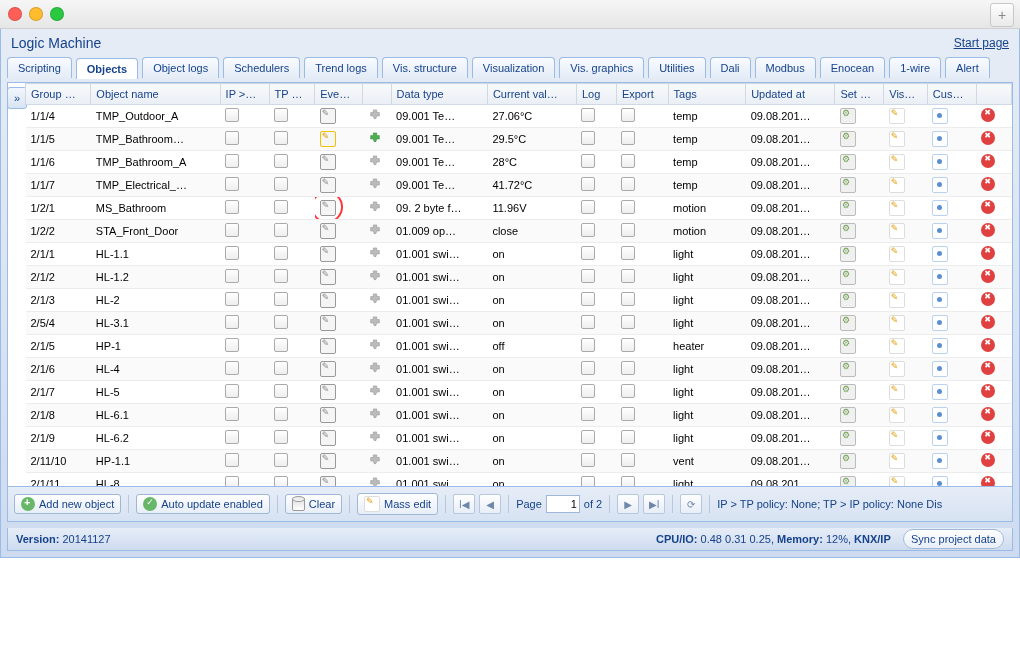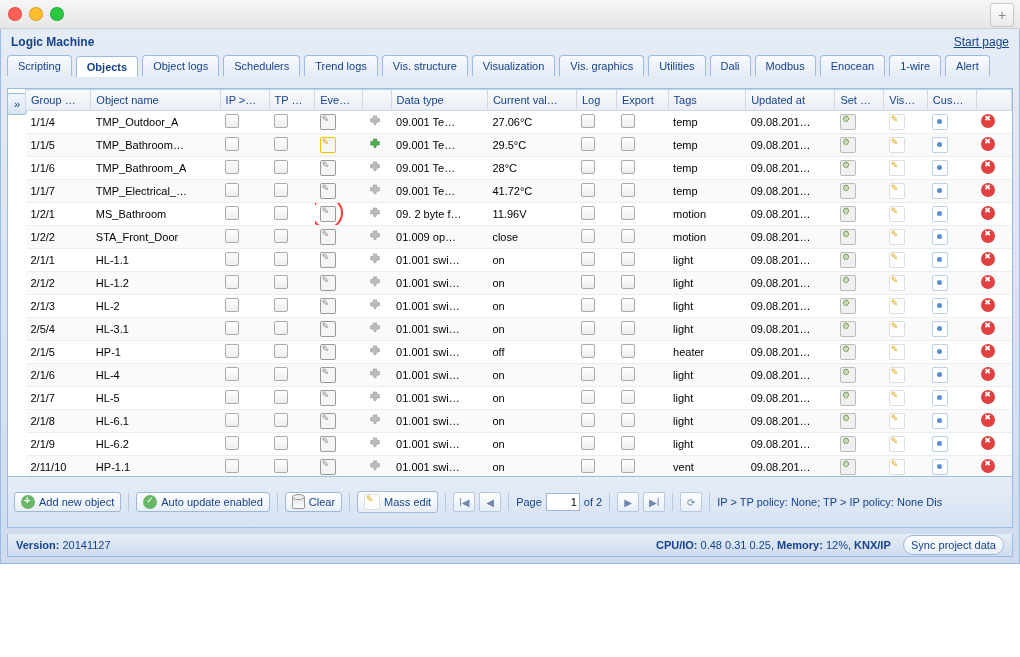--- a/index.html
+++ b/index.html
@@ -4,22 +4,22 @@
 <style>
 html,body{margin:0;padding:0;font-family:Tahoma,Arial,sans-serif;font-size:11px;background:#fff;color:#15428b}
 .mac-window{width:1020px;height:657px;box-sizing:border-box;position:relative;background:#fff}
 .title-bar{height:28px;background:linear-gradient(#f6f6f6,#e6e6e6);border-bottom:1px solid #d0d0d0;display:flex;align-items:center;padding:0 8px;gap:7px}
 .tl{width:12px;height:12px;border-radius:50%;border:1px solid rgba(0,0,0,.15)}
 .tl.red{background:#ff5f57}.tl.yel{background:#ffbd2e}.tl.grn{background:#28c940}
 .plus-tab{position:absolute;right:6px;top:3px;width:22px;height:22px;border:1px solid #c8c8c8;border-radius:3px;background:linear-gradient(#fdfdfd,#eaeaea);display:flex;align-items:center;justify-content:center;color:#888;font-size:14px}
 .chrome{background:linear-gradient(#e6ecf5,#cedbef);border:1px solid #99bbe8;border-top:none;box-sizing:border-box}
 .header-strip{display:flex;justify-content:space-between;align-items:center;padding:6px 10px 2px;font-size:12px}
 .link{color:#15428b;text-decoration:underline;cursor:pointer}
-.title{color:#15428b;font-weight:bold;font-size:12px}
-.tabs{display:flex;gap:4px;padding:4px 6px 12px;overflow:hidden}
+.title{color:#15428b;font-weight:normal;font-size:14px}
+.tabs{display:flex;gap:4px;padding:4px 6px 4px;overflow:hidden}
 .tab{background:linear-gradient(#f9fbff,#e4ecf7);border:1px solid #99bbe8;border-bottom:none;border-radius:4px 4px 0 0;padding:4px 10px;color:#15428b;cursor:pointer;white-space:nowrap}
 .tab.active{background:#fff;font-weight:bold;position:relative;top:1px}
 .main-panel{background:#fff;border:1px solid #99bbe8;margin:0 6px 6px;height:440px;box-sizing:border-box;display:flex;flex-direction:column;position:relative}
 .sidebar-toggle{position:absolute;left:-1px;top:4px;width:18px;height:20px;border:1px solid #99bbe8;background:linear-gradient(#f3f7fd,#d8e4f3);border-radius:3px;display:flex;align-items:center;justify-content:center;color:#15428b;font-size:11px;cursor:pointer}
 .grid-wrap{flex:1;margin-left:17px;overflow:hidden;display:flex;flex-direction:column}
 .grid{border-collapse:collapse;width:100%}
 .grid th{background:linear-gradient(#f9fafb,#e9eef5);border:1px solid #d0d7e5;padding:4px 5px;text-align:left;font-weight:normal;color:#15428b;white-space:nowrap;overflow:hidden;text-overflow:ellipsis;font-size:11px}
 .grid td{border:1px solid #ededed;border-left:none;border-right:none;padding:3px 5px;color:#000;white-space:nowrap;overflow:hidden;text-overflow:ellipsis;font-size:11px;height:16px}
 .grid tbody tr:nth-child(even){background:#fafafa}
 .cbox{display:inline-block;width:12px;height:12px;border:1px solid #aaa;background:linear-gradient(#fff,#eee);border-radius:2px}
@@ -38,21 +38,21 @@
 .ic-cus:after{content:"";position:absolute;width:5px;height:5px;border-radius:50%;background:#5b8fd0;left:4px;top:4px}
 .ic-del{width:14px;height:14px;border-radius:50%;background:#e14040;position:relative;display:inline-block}
 .ic-del:after{content:"✖";color:#fff;font-size:8px;position:absolute;left:3px;top:0}
 .ic-add{width:14px;height:14px;border-radius:50%;background:#68b768;position:relative;display:inline-block}
 .ic-add:after{content:"+";color:#fff;font-size:11px;font-weight:bold;position:absolute;left:3px;top:-1px}
 .ic-ok{width:14px;height:14px;border-radius:50%;background:#68b768;position:relative;display:inline-block}
 .ic-ok:after{content:"✓";color:#fff;font-size:9px;position:absolute;left:3px;top:0}
 .ic-db{display:inline-block;width:11px;height:12px;border:1px solid #999;border-radius:3px 3px 2px 2px;background:linear-gradient(#ddd,#fff);position:relative}
 .ic-db:before{content:"";position:absolute;top:-2px;left:-1px;right:-1px;height:4px;border:1px solid #999;border-radius:50%;background:#eee}
 .red-circle{position:absolute;width:28px;height:28px;border:2.5px solid #ff3535;border-radius:50%;pointer-events:none}
-.bottom-toolbar{border-top:1px solid #99bbe8;background:linear-gradient(#e6edf7,#d7e2f2);padding:12px 6px;display:flex;align-items:center;gap:4px;min-height:26px;margin-left:0}
+.bottom-toolbar{border-top:1px solid #99bbe8;background:linear-gradient(#e6edf7,#d7e2f2);padding:4px 6px;display:flex;align-items:center;gap:4px;min-height:26px;margin-left:0}
 .btn{background:linear-gradient(#fefefe,#e8eef7);border:1px solid #9fb8d8;border-radius:3px;padding:2px 6px;display:flex;align-items:center;gap:4px;color:#15428b;cursor:pointer;font-size:11px}
 .sep{width:1px;height:18px;background:#b7c7de;margin:0 3px}
 .pager-btn{width:20px;height:18px;border:1px solid #b7c7de;background:linear-gradient(#fefefe,#e8eef7);border-radius:2px;display:flex;align-items:center;justify-content:center;color:#6f87ab;cursor:pointer;font-size:10px}
 .page-inp{width:28px;height:16px;border:1px solid #9fb8d8;text-align:right;font-size:11px;padding:0 2px}
 .status-bar{background:linear-gradient(#e6edf7,#cedbef);border:1px solid #99bbe8;border-top:none;margin:0 6px 6px;padding:5px 8px;display:flex;justify-content:space-between;align-items:center;font-size:11px;color:#15428b}
 .sync-btn{background:linear-gradient(#fefefe,#e8eef7);border:1px solid #9fb8d8;border-radius:10px;padding:3px 7px;color:#15428b;cursor:pointer}
 th,td{box-sizing:border-box}
 .c-grp{width:54px}.c-name{width:110px}.c-ip{width:34px}.c-tp{width:34px}.c-ev{width:40px}.c-sub{width:18px}.c-dt{width:82px}.c-cv{width:74px}.c-lg{width:34px}.c-ex{width:44px}.c-tag{width:66px}.c-upd{width:76px}.c-set{width:36px}.c-vis{width:36px}.c-cus{width:36px}.c-del{width:30px}
 .plug-green svg path{fill:#4caf50;stroke:#2e7d32}
 </style>

